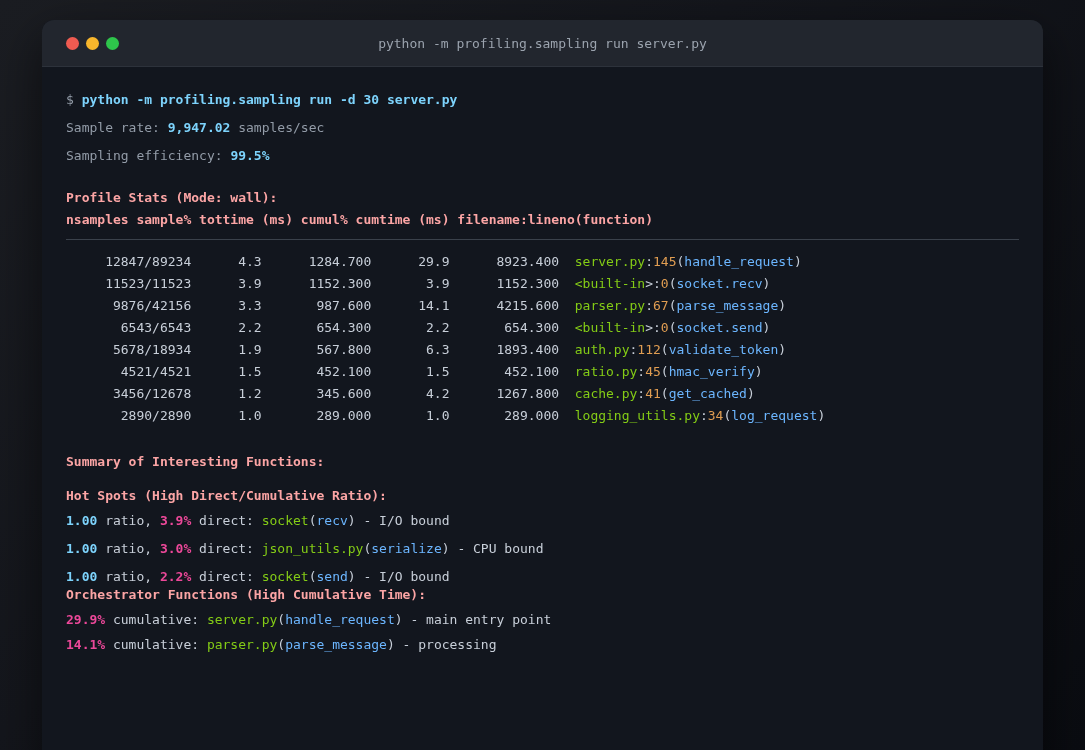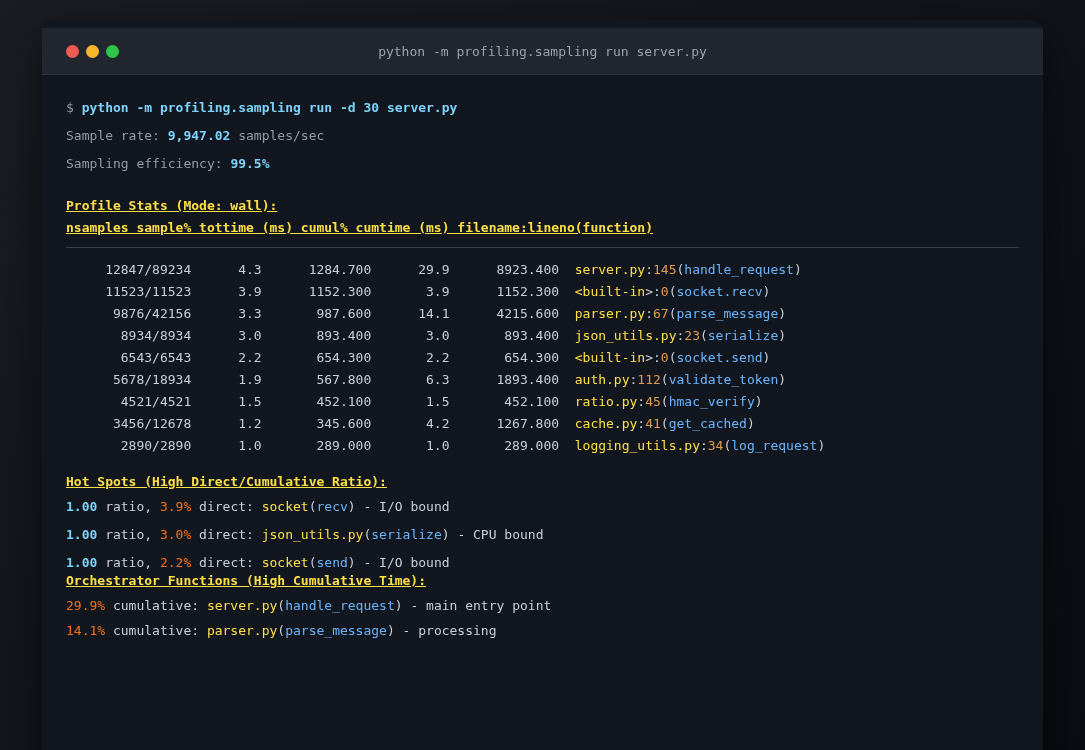--- a/index.html
+++ b/index.html
@@ -9,43 +9,42 @@
     font-family:"DejaVu Sans Mono","Liberation Mono",monospace;
   }
   .window{
     position:absolute;left:42px;top:20px;width:1001px;height:760px;
     background:#12161e;border-radius:12px 12px 0 0;overflow:hidden;
     box-shadow:0 18px 50px rgba(0,0,0,.55);
   }
   .titlebar{
     position:relative;height:46px;background:#22262e;
     border-bottom:1px solid #2d323b;
-    margin-top:8px;
   }
   .lights{position:absolute;left:24px;top:0;height:46px;display:flex;align-items:center;gap:7px;}
   .light{width:13px;height:13px;border-radius:50%;display:inline-block;}
   .light.red{background:#ef5b51;}
   .light.yellow{background:#f8b62c;}
   .light.green{background:#2ec54b;}
   .titletext{
     position:absolute;left:0;right:0;top:0;height:46px;
     display:flex;align-items:center;justify-content:center;
     color:#9ba3ae;font-size:13px;
   }
   .term{
     padding:24px;font-size:13px;line-height:18px;color:#c8cfd9;
   }
   .line{white-space:pre;}
   .row{white-space:pre;line-height:22px;}
-  .g{color:#fde047;}
+  .g{color:#84cc16;}
   .gb{color:#7dd3fc;font-weight:bold;}
   .o{color:#e09d52;}
-  .ob{color:#f97316;font-weight:normal;}
+  .ob{color:#ec4899;font-weight:bold;}
   .bl{color:#6cb6ff;}
-  .hd{color:#fde047;font-weight:bold;text-decoration:underline;}
+  .hd{color:#fca5a5;font-weight:bold;}
   .w{color:#c8cfd9;}
   .gy{color:#939ca8;}
   .divider{border-top:1px solid #3a414b;width:953px;margin-top:10px;}
   #stats-rows{margin-top:11px;}
   .mt20{margin-top:20px;} .mt10{margin-top:10px;} .mt24{margin-top:24px;}
   .mt4{margin-top:4px;} .mt26{margin-top:26px;} .mt16{margin-top:16px;} .mt23{}
   #hotspots .line + .line{margin-top:10px;}
   #orchestrators .line + .line{margin-top:7px;}
   #hotspots{margin-top:7px;}
   #orchestrators{margin-top:7px;}
@@ -73,28 +72,28 @@
     <div class="line mt10"><span class="gy">Sampling efficiency: </span><span class="gb">99.5%</span></div>
 
     <div class="line hd mt24">Profile Stats (Mode: wall):</div>
     <div class="line hd mt4">nsamples sample% tottime (ms) cumul% cumtime (ms) filename:lineno(function)</div>
     <div class="divider"></div>
 
     <div id="stats-rows">
         <div class="row"><span class="w">     12847/89234      4.3      1284.700      29.9      8923.400  </span><span class="g">server.py</span><span class="w">:</span><span class="o">145</span><span class="w">(</span><span class="bl">handle_request</span><span class="w">)</span></div>
         <div class="row"><span class="w">     11523/11523      3.9      1152.300       3.9      1152.300  </span><span class="g">&lt;built-in</span><span class="w">&gt;</span><span class="w">:</span><span class="o">0</span><span class="w">(</span><span class="bl">socket.recv</span><span class="w">)</span></div>
         <div class="row"><span class="w">      9876/42156      3.3       987.600      14.1      4215.600  </span><span class="g">parser.py</span><span class="w">:</span><span class="o">67</span><span class="w">(</span><span class="bl">parse_message</span><span class="w">)</span></div>
-        <div class="row"><span class="w">       8934/8934      3.0       893.400       3.0       893.400  </span><span class="g">json_utils.py</span><span class="w">:</span><span class="o">23</span><span class="w">(</span><span class="bl">serialize</span><span class="w">)</span></div>
         <div class="row"><span class="w">       6543/6543      2.2       654.300       2.2       654.300  </span><span class="g">&lt;built-in</span><span class="w">&gt;</span><span class="w">:</span><span class="o">0</span><span class="w">(</span><span class="bl">socket.send</span><span class="w">)</span></div>
         <div class="row"><span class="w">      5678/18934      1.9       567.800       6.3      1893.400  </span><span class="g">auth.py</span><span class="w">:</span><span class="o">112</span><span class="w">(</span><span class="bl">validate_token</span><span class="w">)</span></div>
         <div class="row"><span class="w">       4521/4521      1.5       452.100       1.5       452.100  </span><span class="g">ratio.py</span><span class="w">:</span><span class="o">45</span><span class="w">(</span><span class="bl">hmac_verify</span><span class="w">)</span></div>
         <div class="row"><span class="w">      3456/12678      1.2       345.600       4.2      1267.800  </span><span class="g">cache.py</span><span class="w">:</span><span class="o">41</span><span class="w">(</span><span class="bl">get_cached</span><span class="w">)</span></div>
         <div class="row"><span class="w">       2890/2890      1.0       289.000       1.0       289.000  </span><span class="g">logging_utils.py</span><span class="w">:</span><span class="o">34</span><span class="w">(</span><span class="bl">log_request</span><span class="w">)</span></div>
       </div>
 
+    <div class="line hd mt26">Summary of Interesting Functions:</div>
 
     <div class="line hd mt16">Hot Spots (High Direct/Cumulative Ratio):</div>
     <div id="hotspots">
         <div class="line"><span class="gb">1.00</span><span class="w"> ratio, </span><span class="ob">3.9%</span><span class="w"> direct: </span><span class="g">socket</span><span class="w">(</span><span class="bl">recv</span><span class="w">)</span><span class="w"> - I/O bound</span></div>
         <div class="line"><span class="gb">1.00</span><span class="w"> ratio, </span><span class="ob">3.0%</span><span class="w"> direct: </span><span class="g">json_utils.py</span><span class="w">(</span><span class="bl">serialize</span><span class="w">)</span><span class="w"> - CPU bound</span></div>
         <div class="line"><span class="gb">1.00</span><span class="w"> ratio, </span><span class="ob">2.2%</span><span class="w"> direct: </span><span class="g">socket</span><span class="w">(</span><span class="bl">send</span><span class="w">)</span><span class="w"> - I/O bound</span></div>
       </div>
 
     <div class="line hd mt23">Orchestrator Functions (High Cumulative Time):</div>
     <div id="orchestrators">

